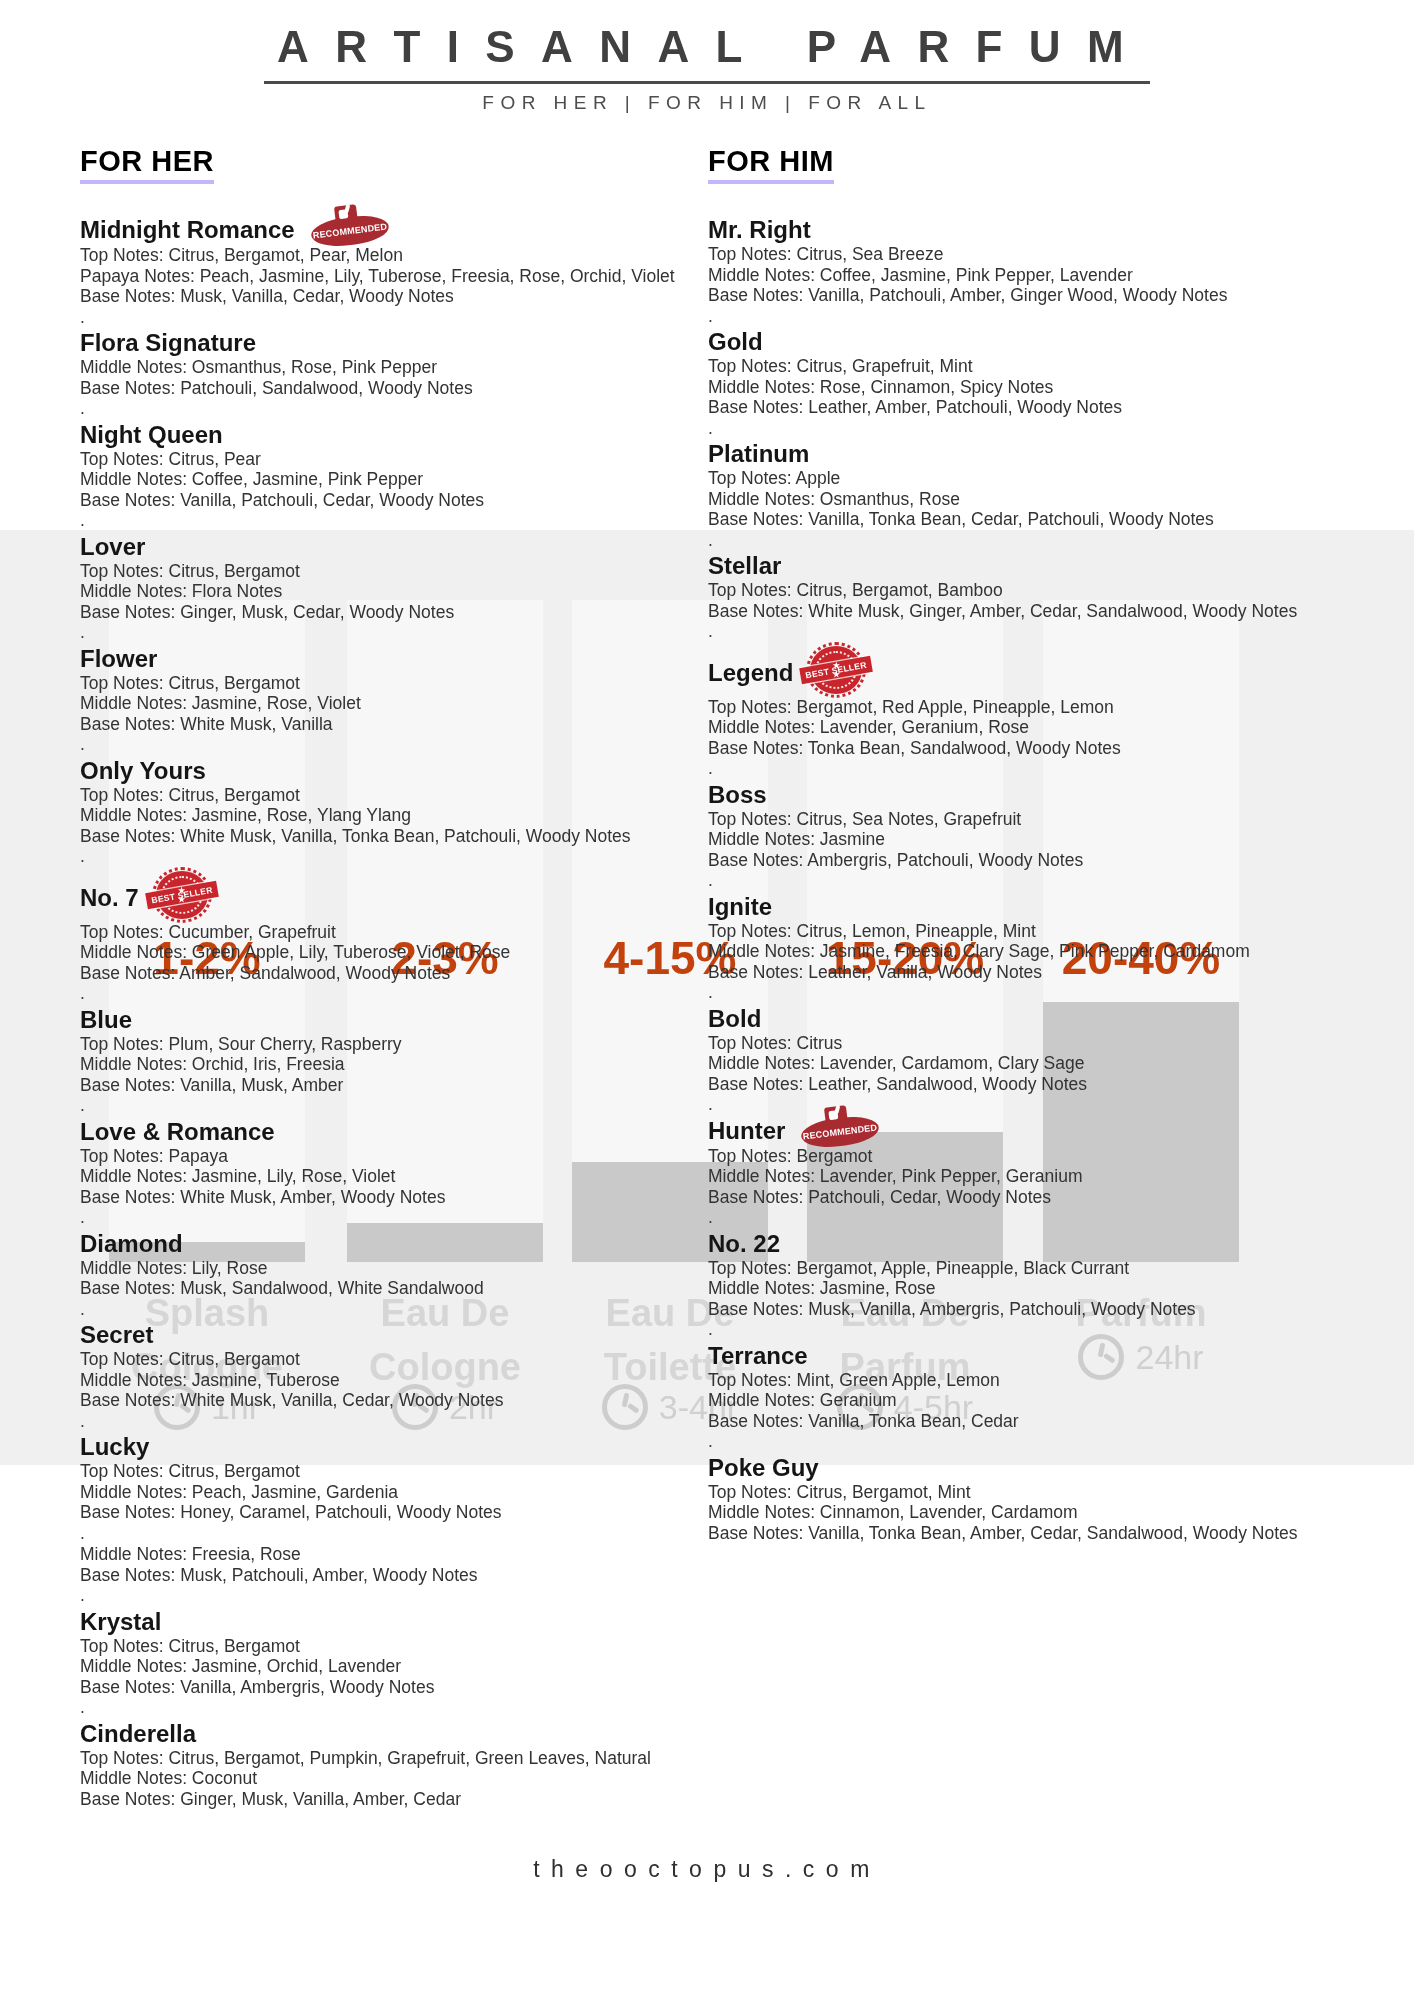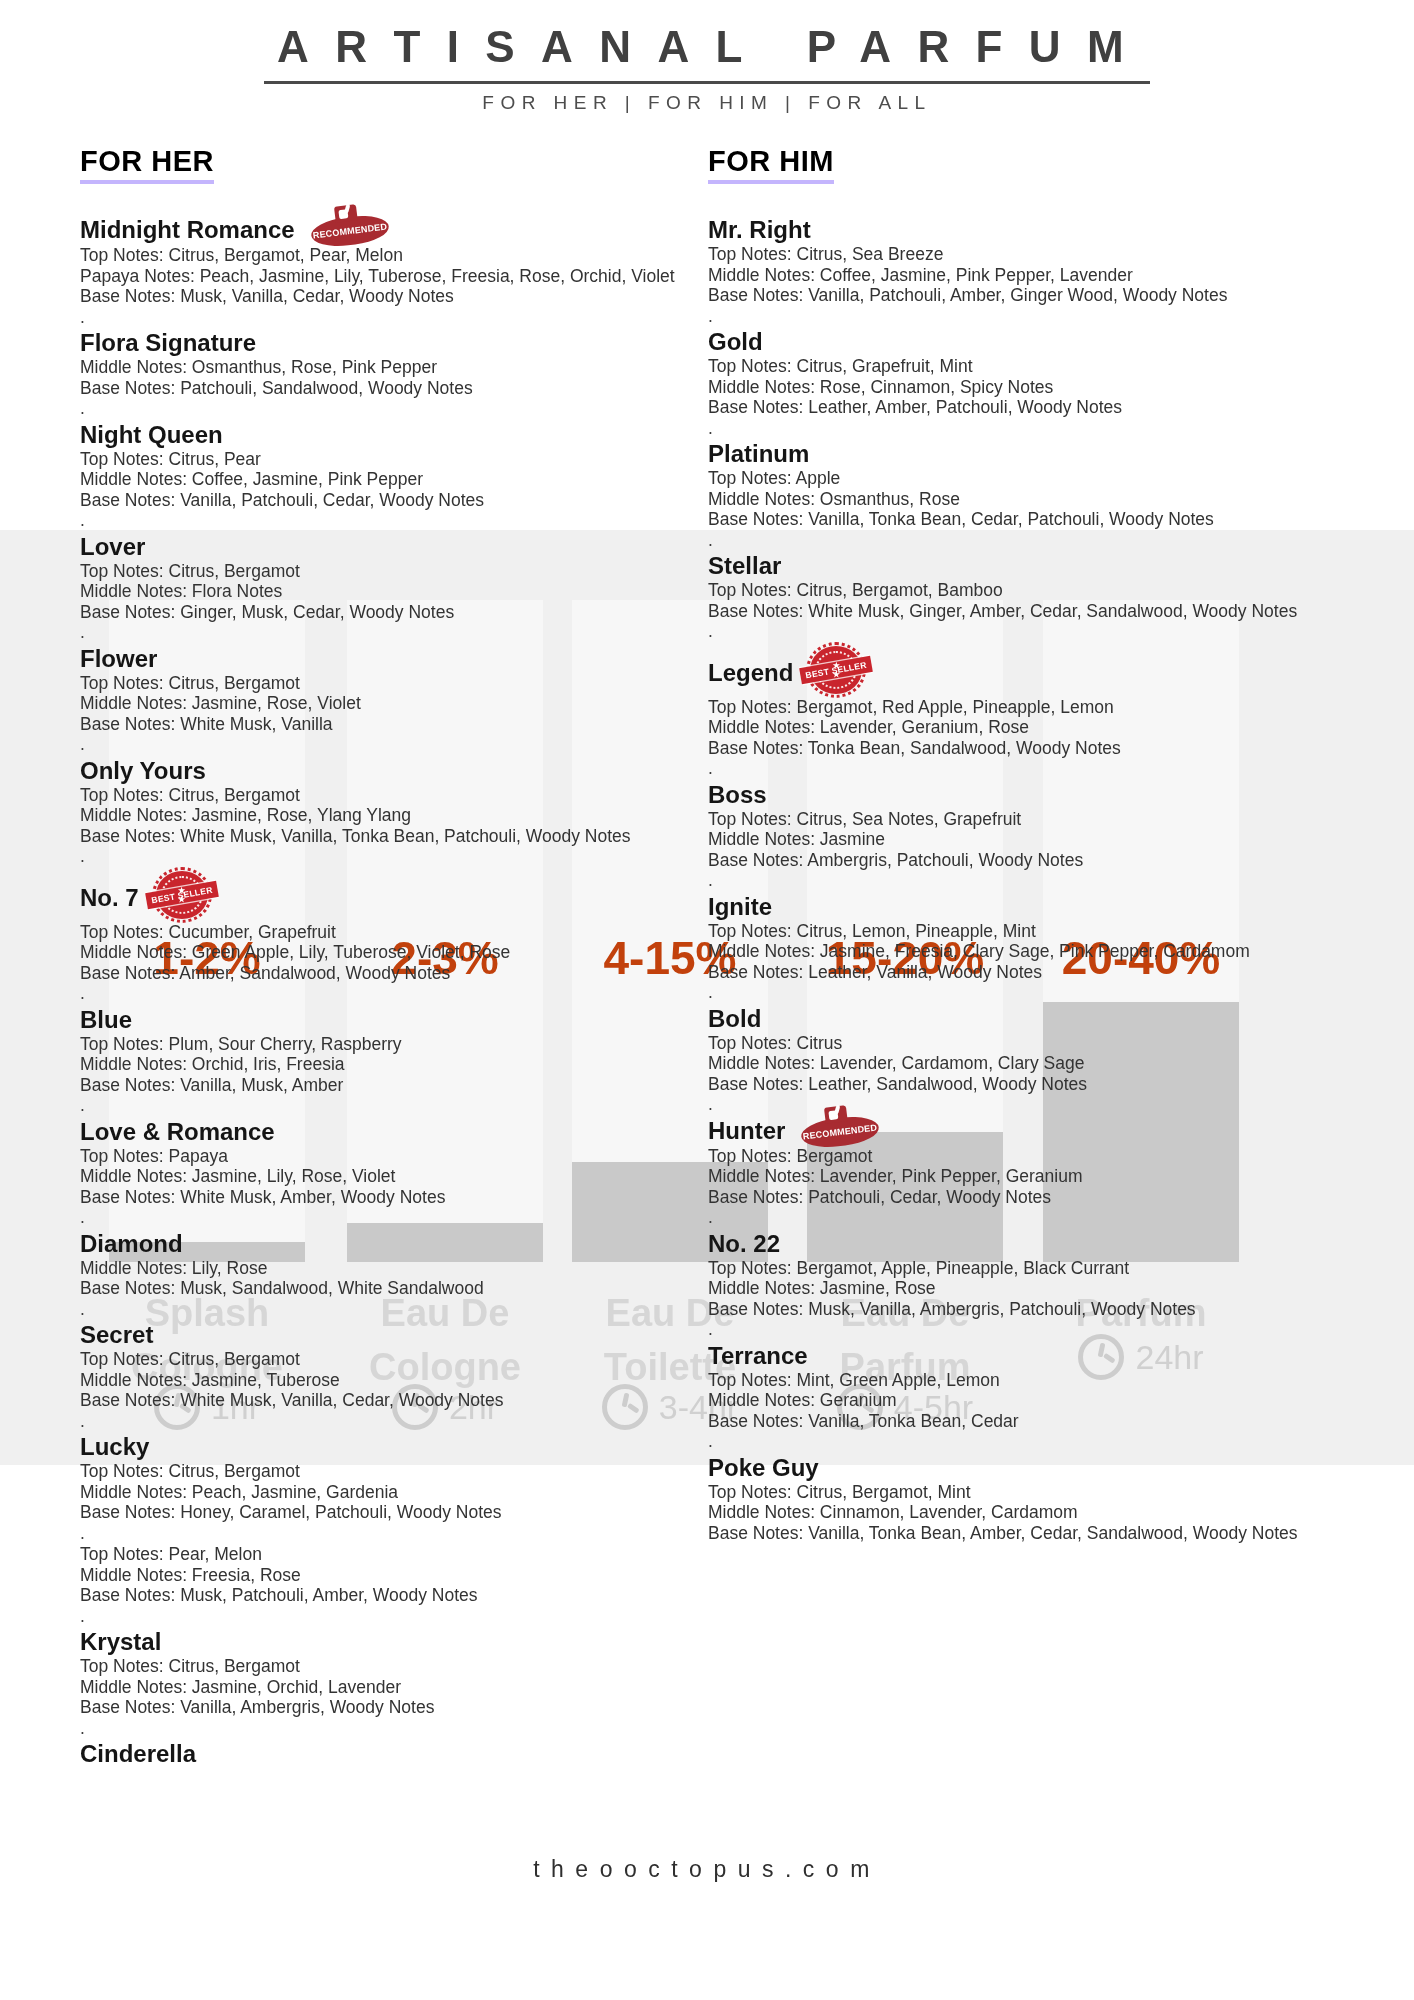--- a/index.html
+++ b/index.html
@@ -279,39 +279,43 @@
     <div class="notes">
           <div class="note">Top Notes: Citrus, Bergamot</div>
           <div class="note">Middle Notes: Peach, Jasmine, Gardenia</div>
           <div class="note">Base Notes: Honey, Caramel, Patchouli, Woody Notes</div>
         </div>
     <div class="dot">.</div>
   </div>
 
   <div class="perfume">
     <div class="notes">
-          <div class="note">Top Notes: Pear, Melon</div>
           <div class="note">Middle Notes: Freesia, Rose</div>
           <div class="note">Base Notes: Musk, Patchouli, Amber, Woody Notes</div>
         </div>
     <div class="dot">.</div>
   </div>
 
   <div class="perfume">
     <h3 class="pname"><span class="nm">Krystal</span></h3>
     <div class="notes">
           <div class="note">Top Notes: Citrus, Bergamot</div>
           <div class="note">Middle Notes: Jasmine, Orchid, Lavender</div>
           <div class="note">Base Notes: Vanilla, Ambergris, Woody Notes</div>
         </div>
     <div class="dot">.</div>
   </div>
 
   <div class="perfume">
     <h3 class="pname"><span class="nm">Cinderella</span></h3>
+    <div class="notes">
+          <div class="note">Top Notes: Citrus, Bergamot, Pumpkin, Grapefruit, Green Leaves, Natural</div>
+          <div class="note">Middle Notes: Coconut</div>
+          <div class="note">Base Notes: Ginger, Musk, Vanilla, Amber, Cedar</div>
+        </div>
 
   </div>
 </div>
 </section>
 
 <section class="col col-him">
   <h2>FOR HIM</h2>
   <div class="perfume-list" id="list-1">
   <div class="perfume">
     <h3 class="pname"><span class="nm">Mr. Right</span></h3>

